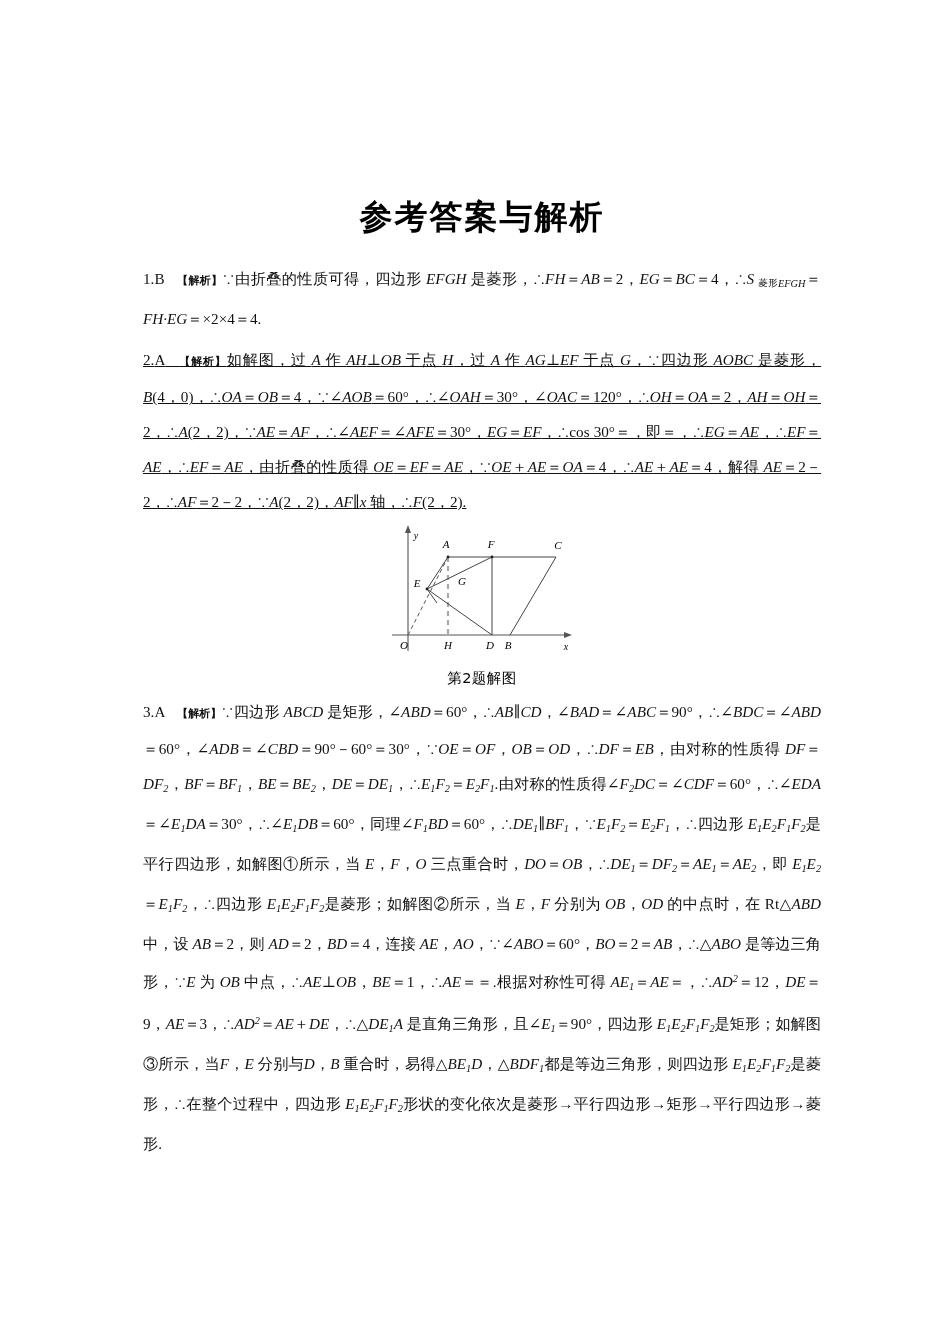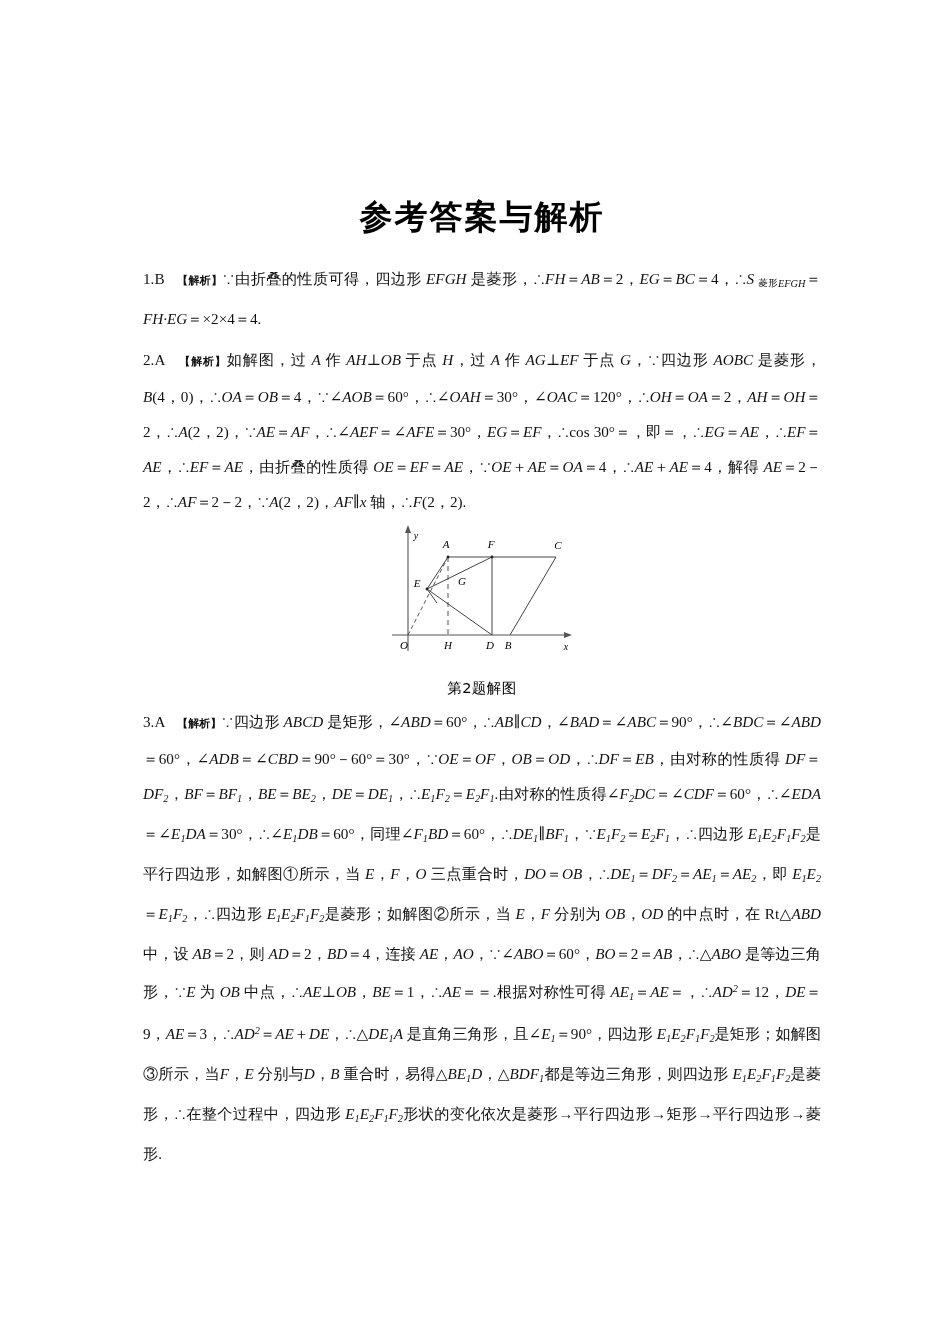--- a/index.html
+++ b/index.html
@@ -46,21 +46,21 @@
   .para {
     font-size: 15.2px;
     line-height: 35px;
     text-align: justify;
     text-justify: inter-ideograph;
     margin: 0;
     color: #111;
     font-family: "Liberation Serif", "DejaVu Serif", serif;
   }
   .para.p1 { margin-top: 24px; }
-  .para.p2 { margin-top: 6px; }
+  .para.p2 { margin-top: 6px; text-decoration: underline; }
   .para.p3 { margin-top: 6px; }
 
   
   .mi {
     font-style: italic;
     font-family: "Liberation Serif", "DejaVu Serif", serif;
   }
   .num-label { font-family: "Liberation Serif", serif; }
   .tag {
     font-family: "DejaVu Sans", "Liberation Sans", sans-serif;
@@ -95,21 +95,21 @@
     display: inline-block;
     position: relative;
     width: 200px;
     height: 135px;
   }
   .figure-box svg { display: block; }
   .fig-caption {
     text-align: center;
     font-size: 14.5px;
     font-family: "DejaVu Sans", "Liberation Sans", sans-serif;
-    margin-top: 17px;
+    margin-top: 7px;
     letter-spacing: 0.5px;
     color: #000;
   }
 </style>
 </head>
 <body>
 
 <div class="page">
   <div class="content">
 

